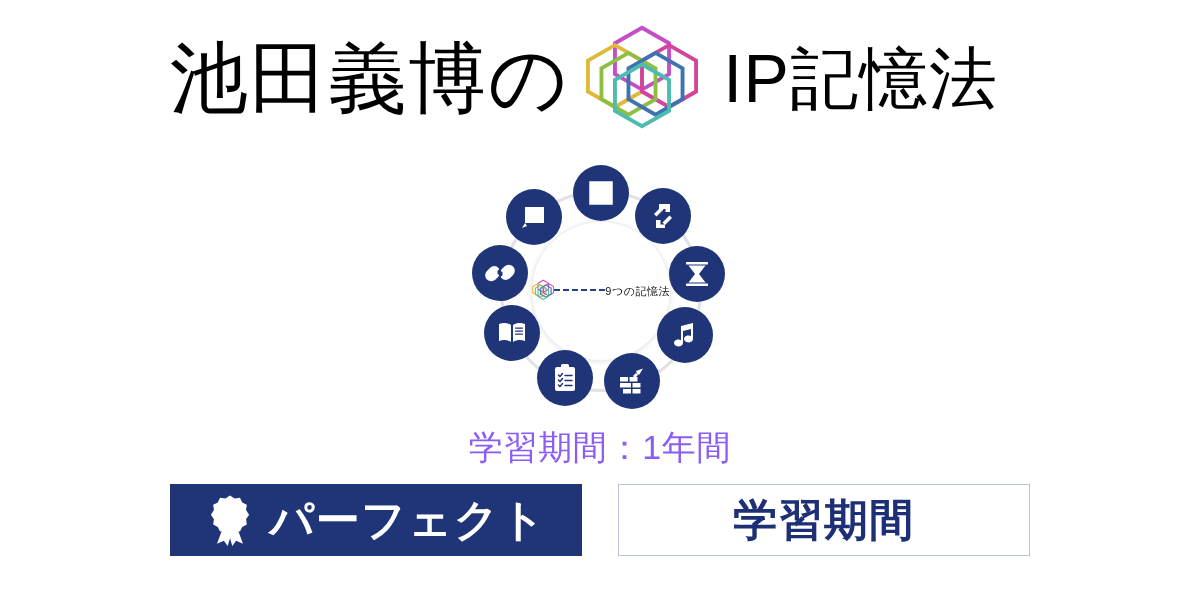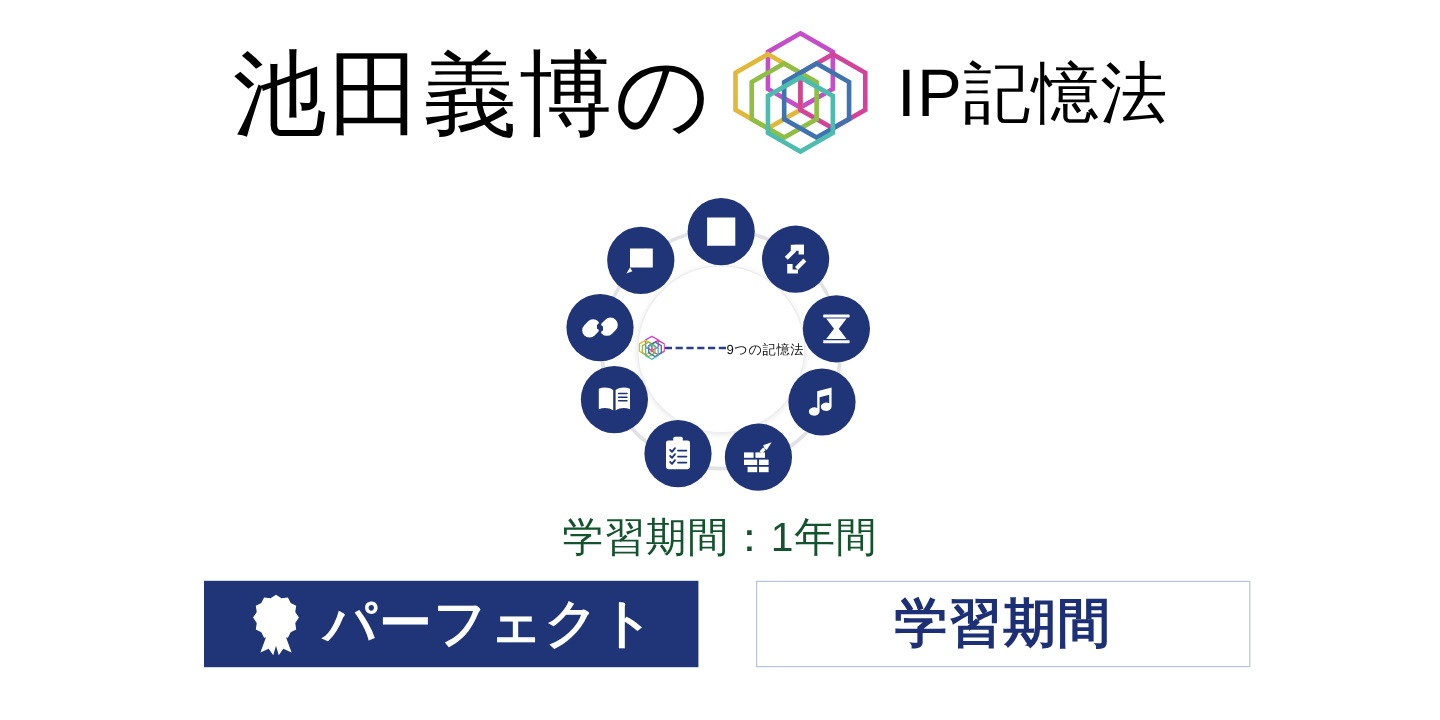--- a/index.html
+++ b/index.html
@@ -29,21 +29,21 @@
   }
   .title-text {
     font-size: 80px;
     line-height: 1;
     color: #000000;
     letter-spacing: 0.02em;
     font-weight: 400;
     white-space: nowrap;
   }
   .title-text.pre { font-size: 78px; }
-  .title-text.post { font-size: 56px; margin-left: 14px; }
+  .title-text.post { font-size: 68px; margin-left: 14px; }
   .title-logo {
     width: 118px;
     height: 112px;
     flex: 0 0 auto;
     margin: 0 2px 0 8px;
   }
 
   
   #wheel {
     position: absolute;
@@ -106,21 +106,21 @@
   .node svg * { fill: #ffffff; }
 
   
   #study-period {
     position: absolute;
     left: 0;
     top: 425px;
     width: 1200px;
     text-align: center;
     font-size: 34px;
-    color: #14532d;
+    color: #8b5cf6;
     letter-spacing: 0.02em;
   }
 
   
   #plan-row {
     position: absolute;
     left: 0;
     top: 484px;
     width: 1200px;
     display: flex;
@@ -128,21 +128,20 @@
     gap: 36px;
   }
   .plan-btn {
     width: 412px;
     height: 72px;
     box-sizing: border-box;
     display: flex;
     align-items: center;
     justify-content: center;
     gap: 14px;
-    margin-left: 12px;
   }
   .plan-btn.filled {
     background: #1f3578;
     color: #ffffff;
   }
   .plan-btn.outline {
     background: #ffffff;
     color: #1d3075;
     border: 1px solid #b9c2dc;
   }

